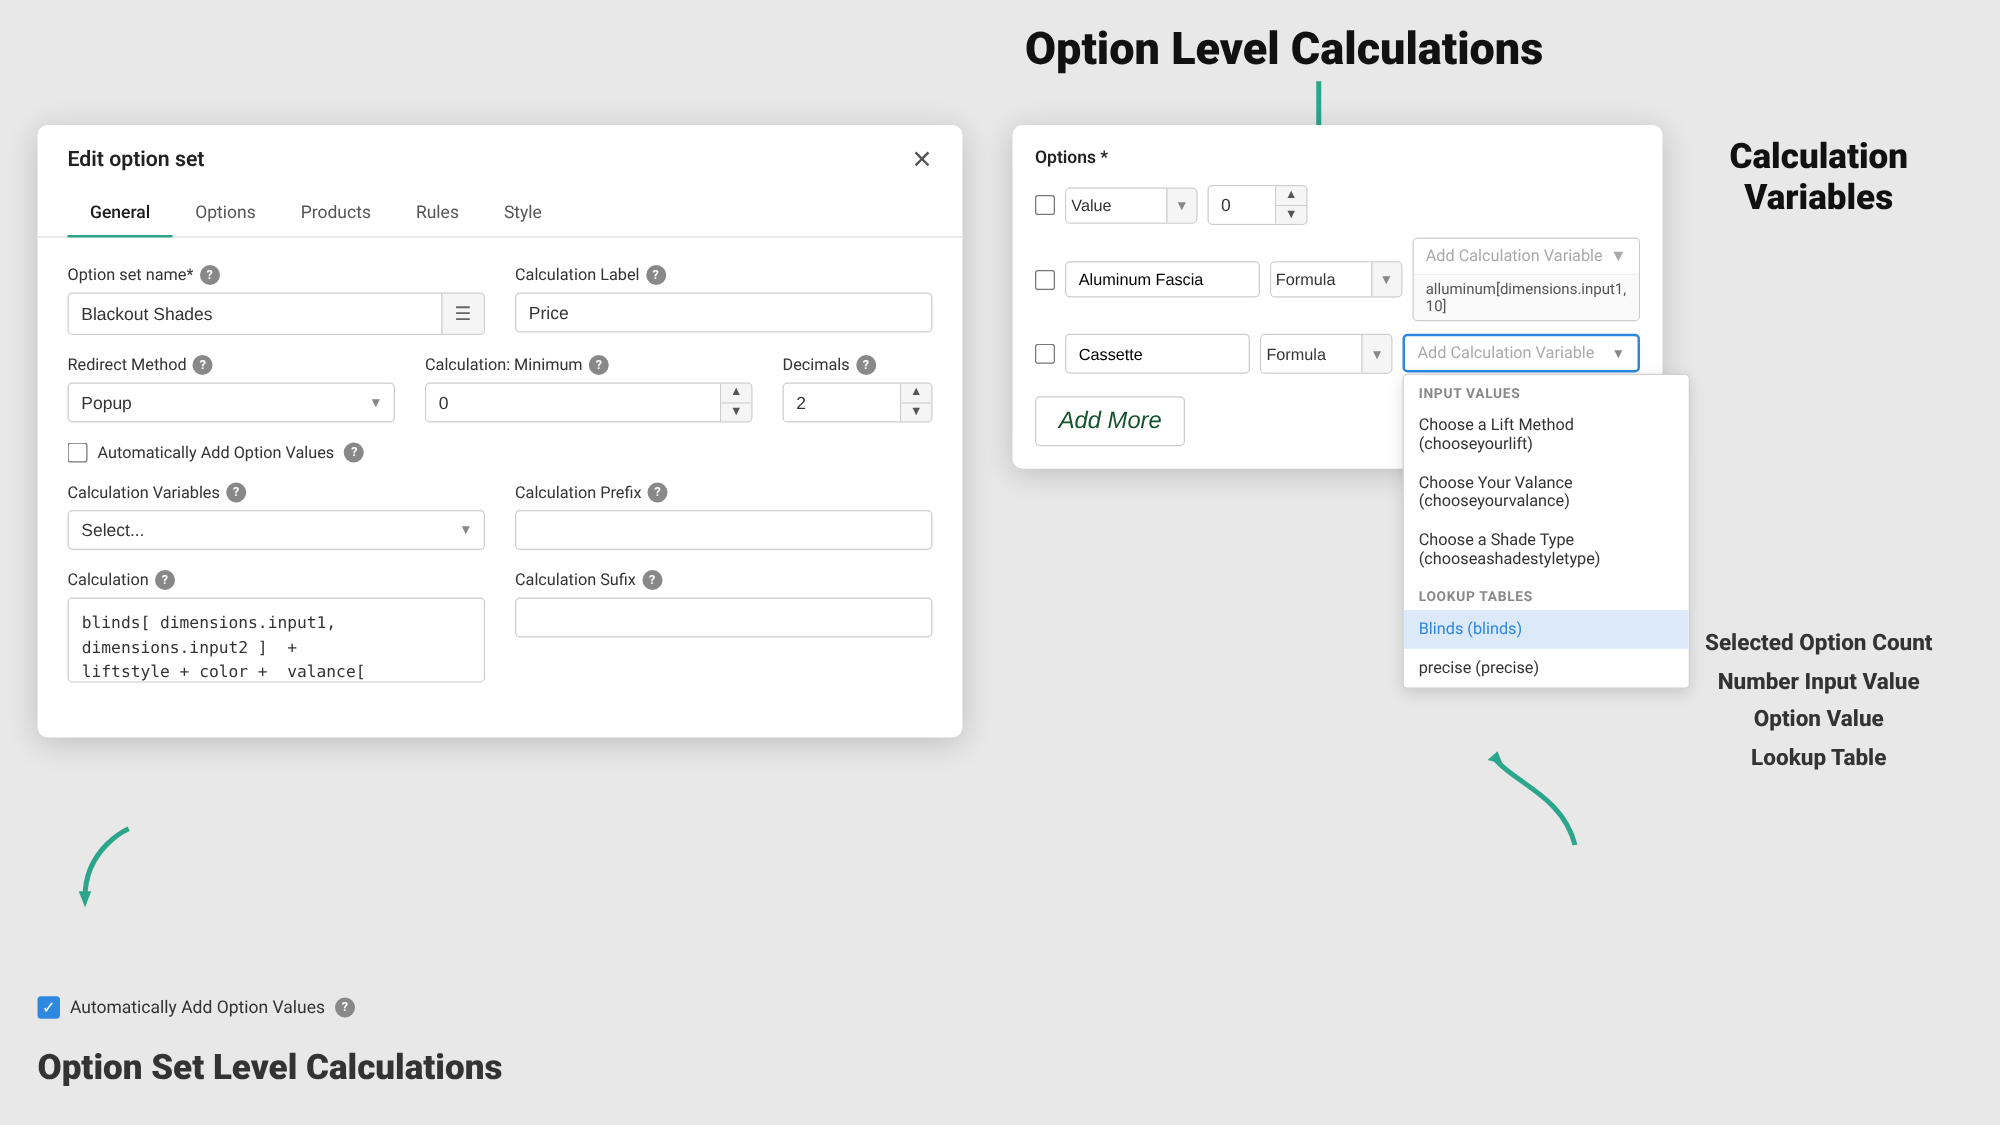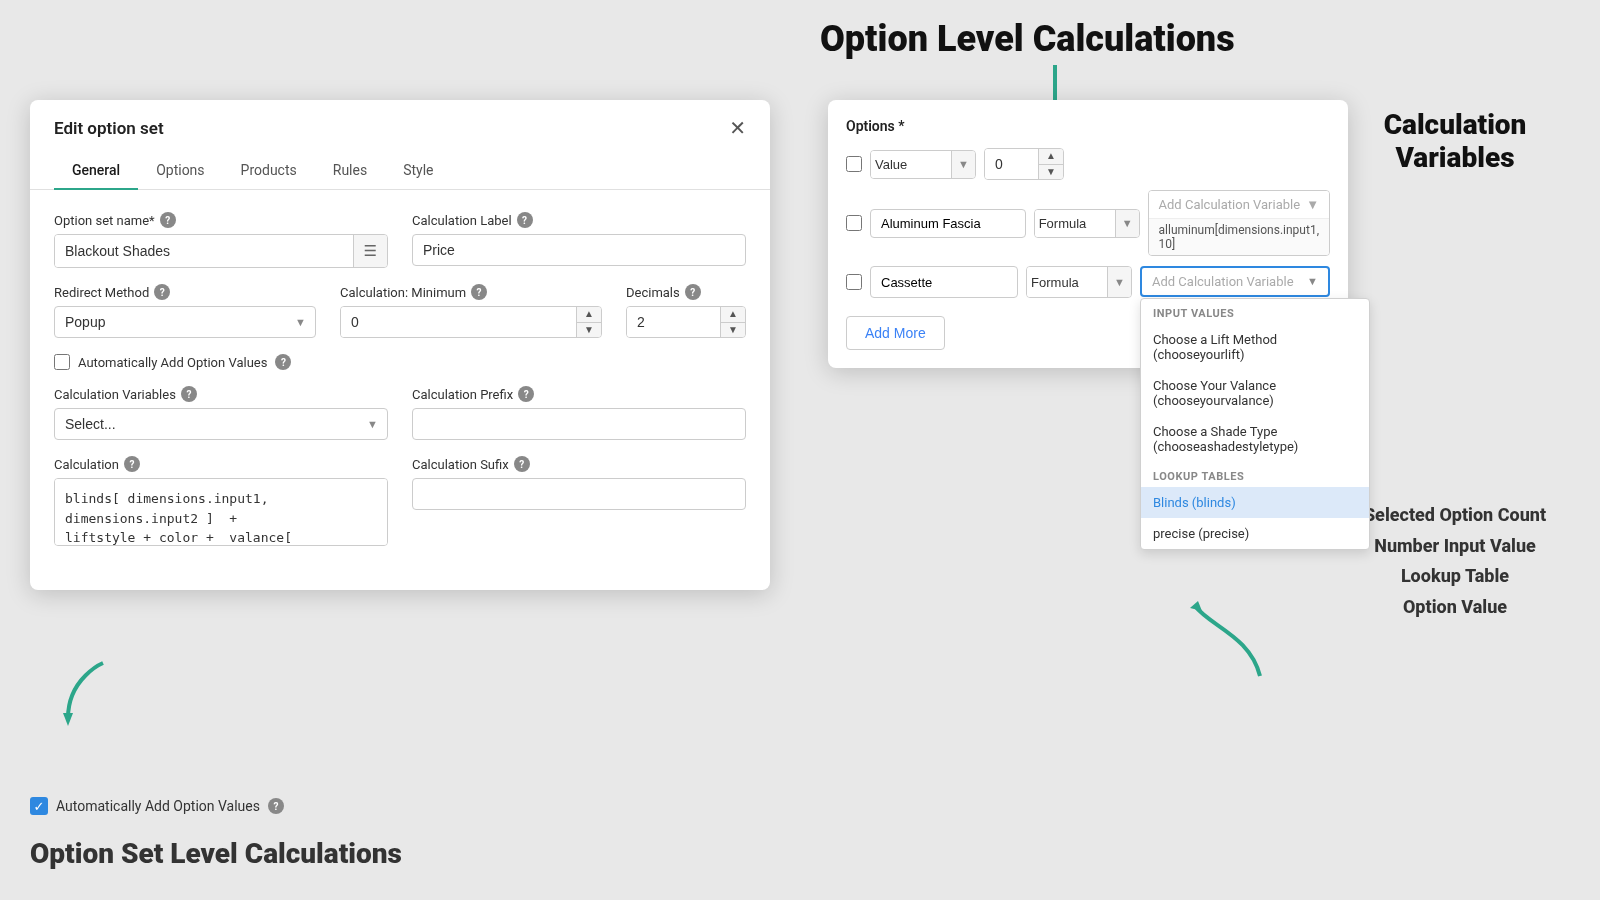--- a/index.html
+++ b/index.html
@@ -243,21 +243,21 @@
     
     .right-section {
       position: absolute;
       right: 0; top: 0;
       width: 800px; height: 900px;
     }
 
     
     .options-panel {
       position: absolute;
-      top: 100px; left: 28px;
+      top: 100px; left: 10px;
       width: 520px;
       background: #fff;
       border-radius: 8px;
       box-shadow: 0 4px 24px rgba(0,0,0,0.18);
       padding: 18px 18px 18px 18px;
       z-index: 10;
     }
     .options-panel-title {
       font-size: 14px;
       font-weight: 600;
@@ -354,24 +354,25 @@
     .dropdown-item.selected {
       background: #dce9f9;
       color: #2e88e0;
     }
 
     .add-more-btn {
       border: 1px solid #ccc;
       background: #fff;
       border-radius: 4px;
       padding: 8px 18px;
-      font-size: 14px;
-      color: #3b82f6;
+      font-size: 19px;
+      color: #14532d;
       cursor: pointer;
       margin-top: 8px;
+      font-style: italic;
     }
     .calc-var-item {
       font-size: 18px;
       font-weight: 800;
       color: #333;
       line-height: 1.7;
     }
   </style>
 </head>
 <body>
@@ -618,17 +619,17 @@
     </svg>
   </div>
 
   <div style="position:absolute; top:108px; right:15px; width:260px; text-align:center; z-index:5;">
     <span style="font-size:28px; font-weight:900; color:#111;">Calculation Variables</span>
   </div>
 
   <div style="position:absolute; top:500px; right:15px; width:260px; text-align:center; z-index:5;">
     <div class="calc-var-item">Selected Option Count</div>
     <div class="calc-var-item">Number Input Value</div>
+    <div class="calc-var-item">Option Value</div>
     <div class="calc-var-item">Lookup Table</div>
-    <div class="calc-var-item">Option Value</div>
   </div>
 
 </div>
 
 </body></html>

